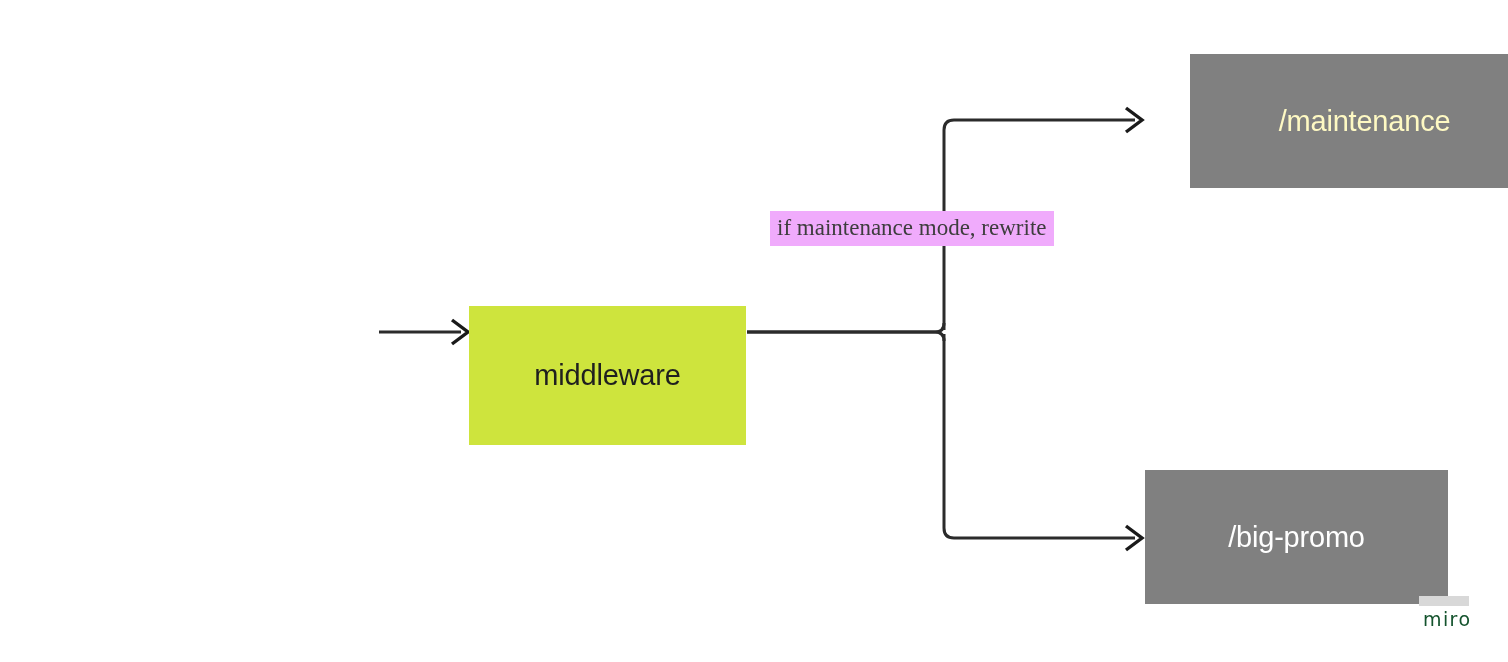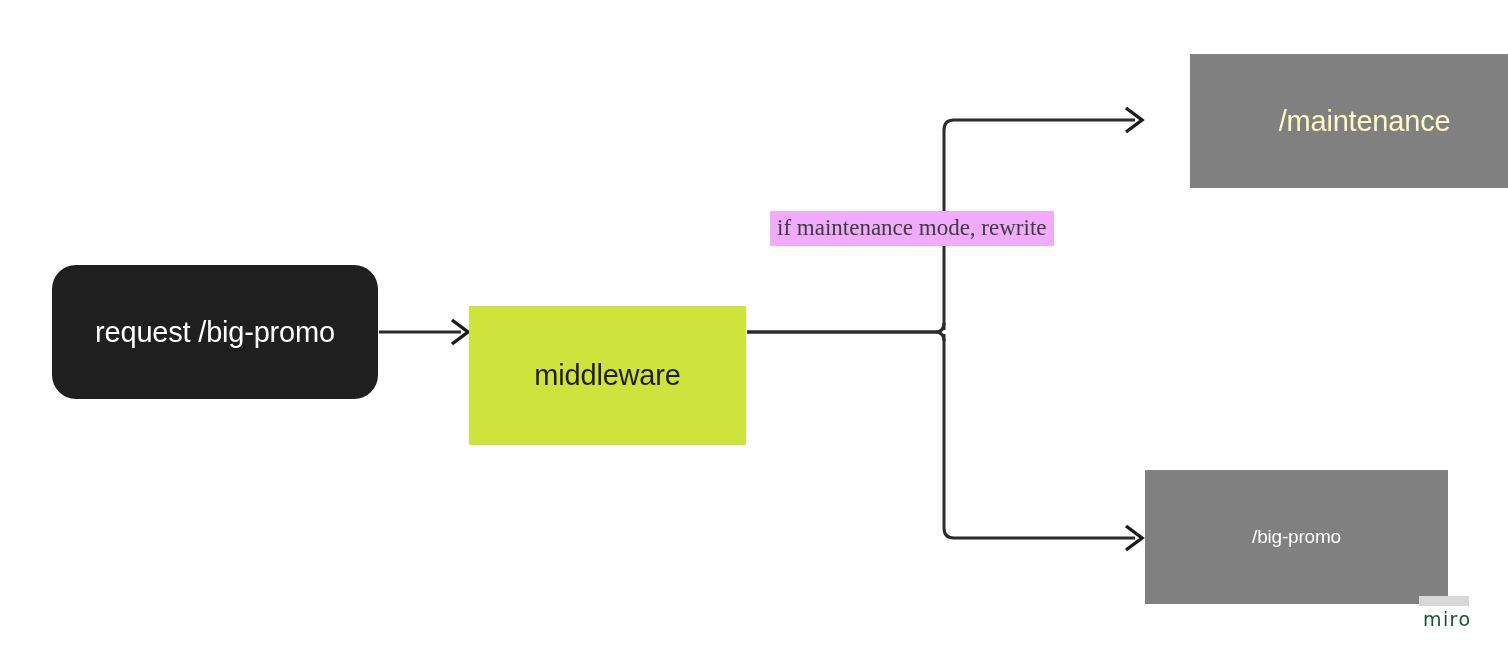--- a/index.html
+++ b/index.html
@@ -68,21 +68,21 @@
     margin-left: 45px;
   }
 
   .node-bigpromo {
     left: 1145px;
     top: 470px;
     width: 303px;
     height: 134px;
     background: #808080;
     color: #ffffff;
-    font-size: 19px;
+    font-size: 29px;
     font-family: "Liberation Sans", sans-serif;
     letter-spacing: -0.2px;
   }
 
   
   #connectors {
     position: absolute;
     left: 0;
     top: 0;
     width: 1508px;
@@ -164,21 +164,20 @@
       <path class="conn-path" d="M 944 330 L 944 130 Q 944 120 954 120 L 1135 120"></path>
       <path class="conn-head" d="M 1126 108 L 1142 120 L 1126 132"></path>
     </g>
 
     <g>
       <path class="conn-path" d="M 944 334 L 944 528 Q 944 538 954 538 L 1135 538"></path>
       <path class="conn-head" d="M 1126 526 L 1142 538 L 1126 550"></path>
     </g>
   </svg>
 
-  <div class="node node-request">request /big-promo</div>
 
   <div class="node node-middleware">middleware</div>
 
   <div class="node node-maintenance">/maintenance</div>
 
   <div class="node node-bigpromo">/big-promo</div>
 
   <div class="edge-label label-maintenance">if maintenance mode, rewrite</div>
 
 

